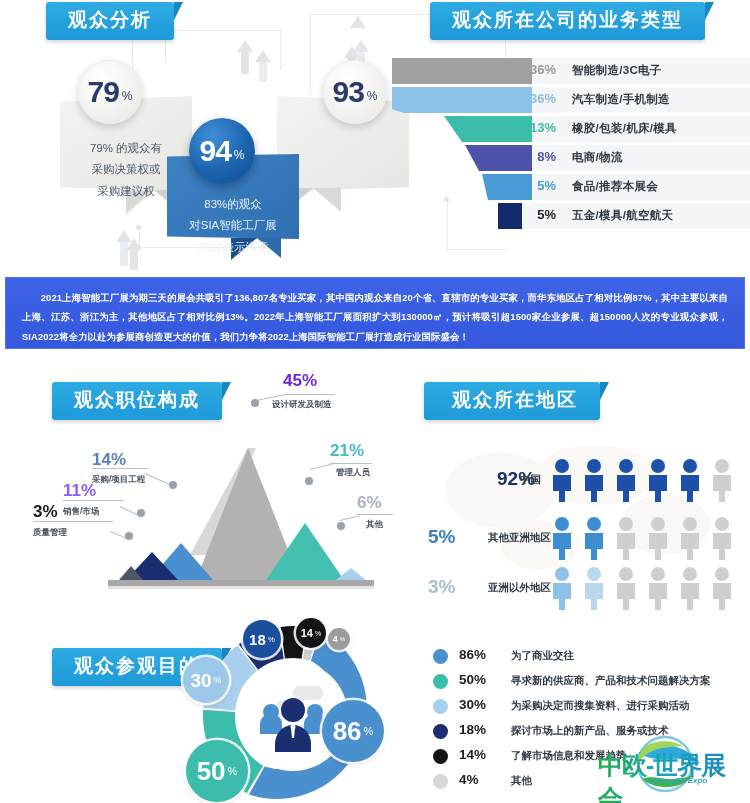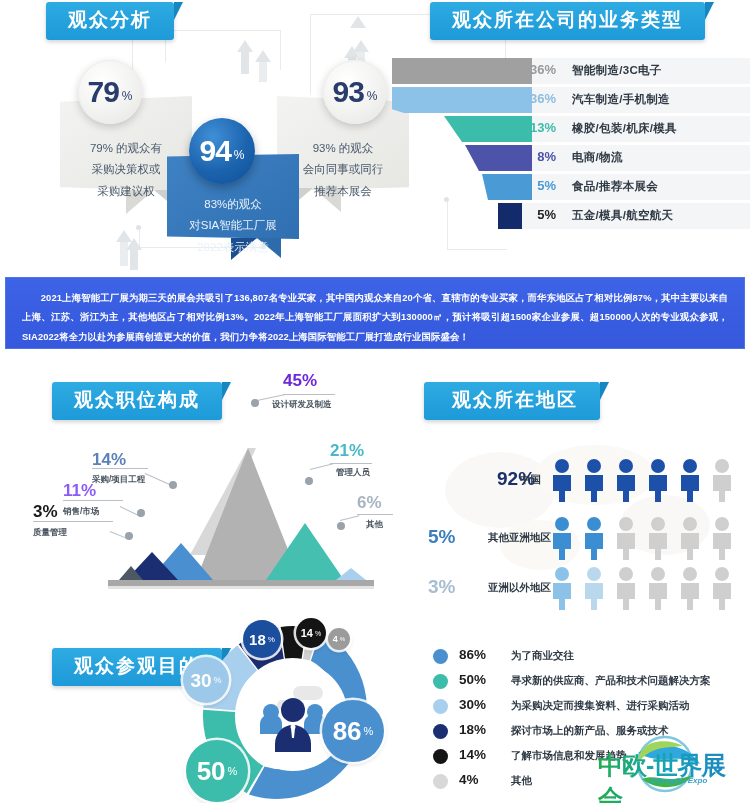--- a/index.html
+++ b/index.html
@@ -204,25 +204,20 @@
   </div>
 
   <div class="card" style="left:273px;top:60px;width:140px;height:150px;">
     <div class="shape-grey" style="left:4px;top:36px;width:132px;height:95px;clip-path:polygon(0 0,100% 6%,100% 96%,0 100%);"></div>
     <div class="tail" style="left:40px;top:128px;border-right:28px solid #d9d9d6;border-bottom:24px solid transparent;"></div>
     <div class="tail" style="left:14px;top:128px;border-left:26px solid #cfcfcb;border-bottom:22px solid transparent;"></div>
     <div class="circ grey" style="left:50px;top:0px;width:64px;height:64px;">
       <span class="num">93</span>
       <span class="pct">%</span>
     </div>
-    <div class="cardbody" style="left:4px;top:44px;width:132px;">
-      <div>93% 的观众</div>
-      <div>会向同事或同行</div>
-      <div>推荐本展会</div>
-    </div>
   </div>
 
   <div class="card" style="left:163px;top:118px;width:140px;height:140px;z-index:5;">
     <div class="shape-blue" style="left:4px;top:36px;width:132px;height:85px;clip-path:polygon(0 3%,100% 0,100% 100%,0 97%);"></div>
     <div class="tail" style="left:68px;top:120px;border-left:26px solid #1b4f8f;border-bottom:22px solid transparent;"></div>
     <div class="tail" style="left:94px;top:120px;border-right:24px solid #2c6cab;border-bottom:20px solid transparent;"></div>
     <div class="circ blue" style="left:26px;top:0px;width:66px;height:66px;">
       <span class="num">94</span>
       <span class="pct">%</span>
     </div>

